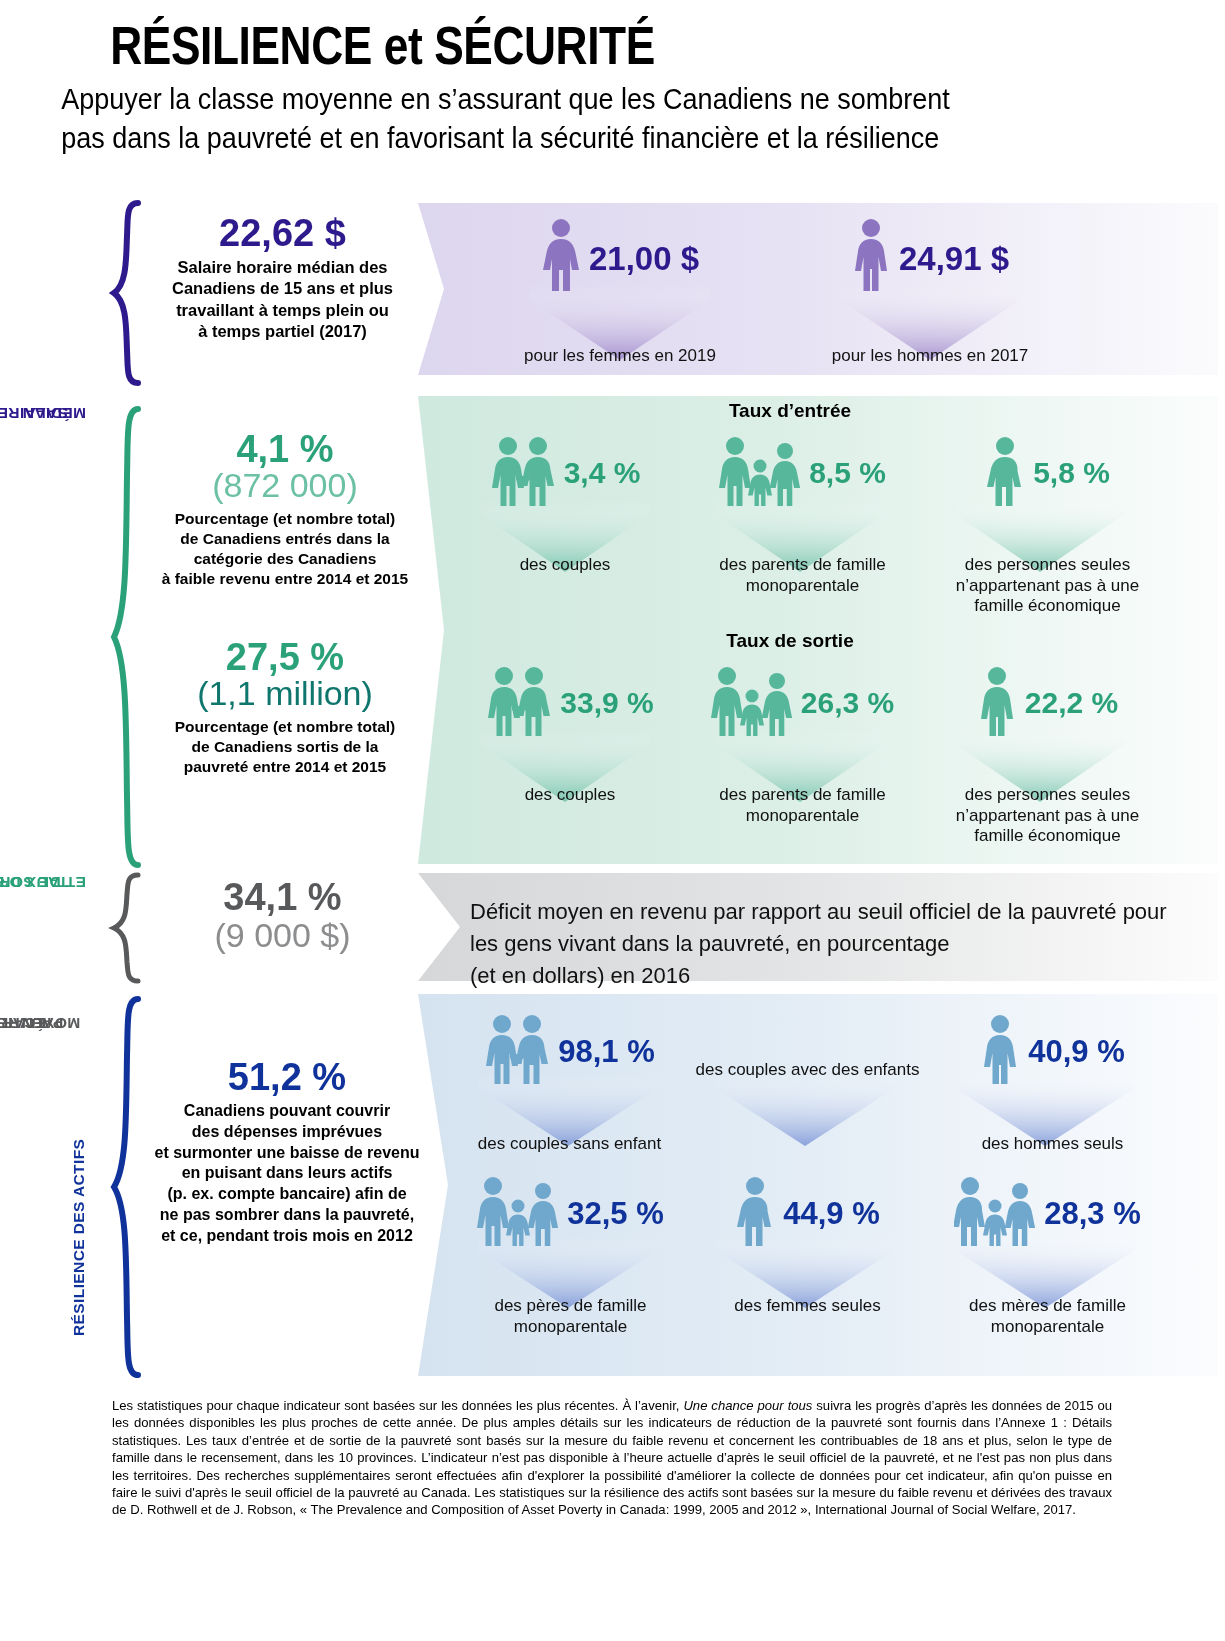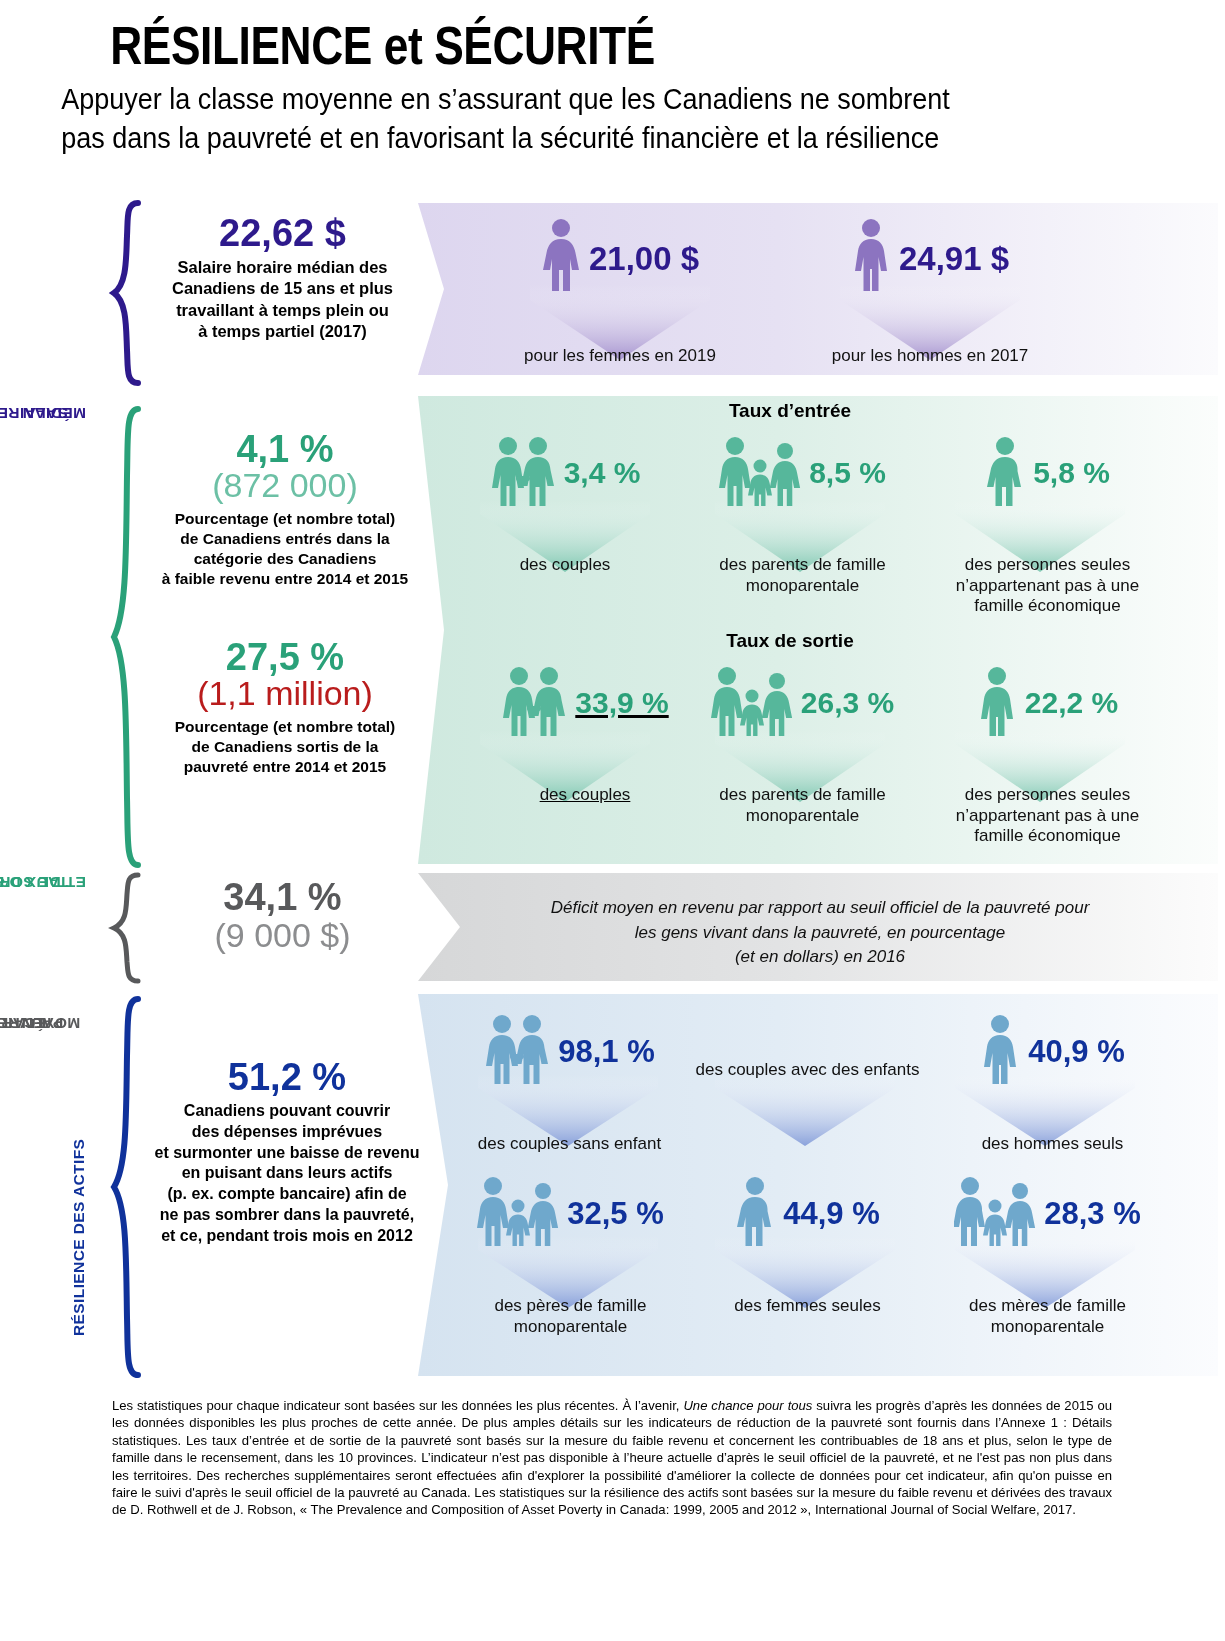--- a/index.html
+++ b/index.html
@@ -64,21 +64,21 @@
 
   .cone { position:absolute; }
 
   
   .footnote {
     position:absolute; left:112px; top:1397px; width:1000px;
     font-size:13.1px; line-height:1.33; text-align:justify; color:#000;
   }
   .footnote i { font-style:italic; }
 
-  .greytext { font-size:17px; line-height:1.45; text-align:center; color:#111;font-style:italic; }
+  .greytext { font-size:22px; line-height:1.45; color:#111; }
 </style>
 </head>
 <body>
 
 <div class="header">
   <div class="title">RÉSILIENCE et SÉCURITÉ</div>
   <div class="subtitle">
     <div>Appuyer la classe moyenne en s’assurant que les Canadiens ne sombrent</div>
     <div>pas dans la pauvreté et en favorisant la sécurité financière et la résilience</div>
   </div>
@@ -181,21 +181,21 @@
     <div class="bignum" style="font-size:38px;color:#2aa179;">4,1 %</div>
     <div class="subnum" style="font-size:34px;color:#6cc0a5;">(872 000)</div>
     <div class="desc" style="white-space:pre-line;font-size:15.5px;">Pourcentage (et nombre total)
 de Canadiens entrés dans la
 catégorie des Canadiens
 à faible revenu entre 2014 et 2015</div>
   </div>
 
   <div class="leftblock" style="left:150px;top:248px;width:270px;">
     <div class="bignum" style="font-size:38px;color:#2aa179;">27,5 %</div>
-    <div class="subnum" style="font-size:34px;color:#b91c1c;">(1,1 million)</div>
+    <div class="subnum" style="font-size:34px;color:#0f766e;">(1,1 million)</div>
     <div class="desc" style="white-space:pre-line;font-size:15.5px;">Pourcentage (et nombre total)
 de Canadiens sortis de la
 pauvreté entre 2014 et 2015</div>
   </div>
 
   <div class="banner" style="left:418px;top:6px;">
     <svg width="800" height="468" viewBox="0 0 800 468">
       <defs>
         <linearGradient id="ggreen" x1="0" y1="0" x2="1" y2="0">
           <stop offset="0%" stop-color="#cfe9df"></stop>
@@ -277,21 +277,21 @@
   <div class="cone" style="left:480px;top:340px;"><svg width="170" height="72" viewBox="0 0 170 72">
         <path d="M0 0 H170 V14 L85 72 L0 14 Z" fill="url(#cgreen)"></path>
       </svg></div>
   <div class="cone" style="left:715px;top:340px;"><svg width="170" height="72" viewBox="0 0 170 72">
         <path d="M0 0 H170 V14 L85 72 L0 14 Z" fill="url(#cgreen)"></path>
       </svg></div>
   <div class="cone" style="left:955px;top:340px;"><svg width="170" height="72" viewBox="0 0 170 72">
         <path d="M0 0 H170 V14 L85 72 L0 14 Z" fill="url(#cgreen)"></path>
       </svg></div>
 
-  <div class="cell" style="left:470px;top:276px;width:230px;text-decoration:underline;">
+  <div class="cell" style="left:455px;top:276px;width:230px;">
     <div class="cellrow">
       <span>
         <svg width="66" height="70" viewBox="0 0 66 70">
           <circle cx="18" cy="10" r="9" fill="#56b79b"></circle>
           <path d="M18 21 c-8 0 -12 5 -13 12 l-3 19 h6 l2.5 -13 v31 h6 v-20 h3 v20 h6 v-31 l2.5 13 h6 l-3 -19 C30 26 26 21 18 21 Z" fill="#56b79b"></path>
           <circle cx="48" cy="10" r="9" fill="#56b79b"></circle>
           <path d="M48 21 c-8 0 -12 5 -13.5 13 l-3.5 16 h6.5 l2 -10 v30 h6 v-19 h4 v19 h6 v-30 l2 10 h6.5 l-3.5 -16 C60 26 56 21 48 21 Z" fill="#56b79b"></path>
           <rect x="26" y="40" width="14" height="5" rx="2.5" fill="#56b79b"></rect>
         </svg>
       </span>

